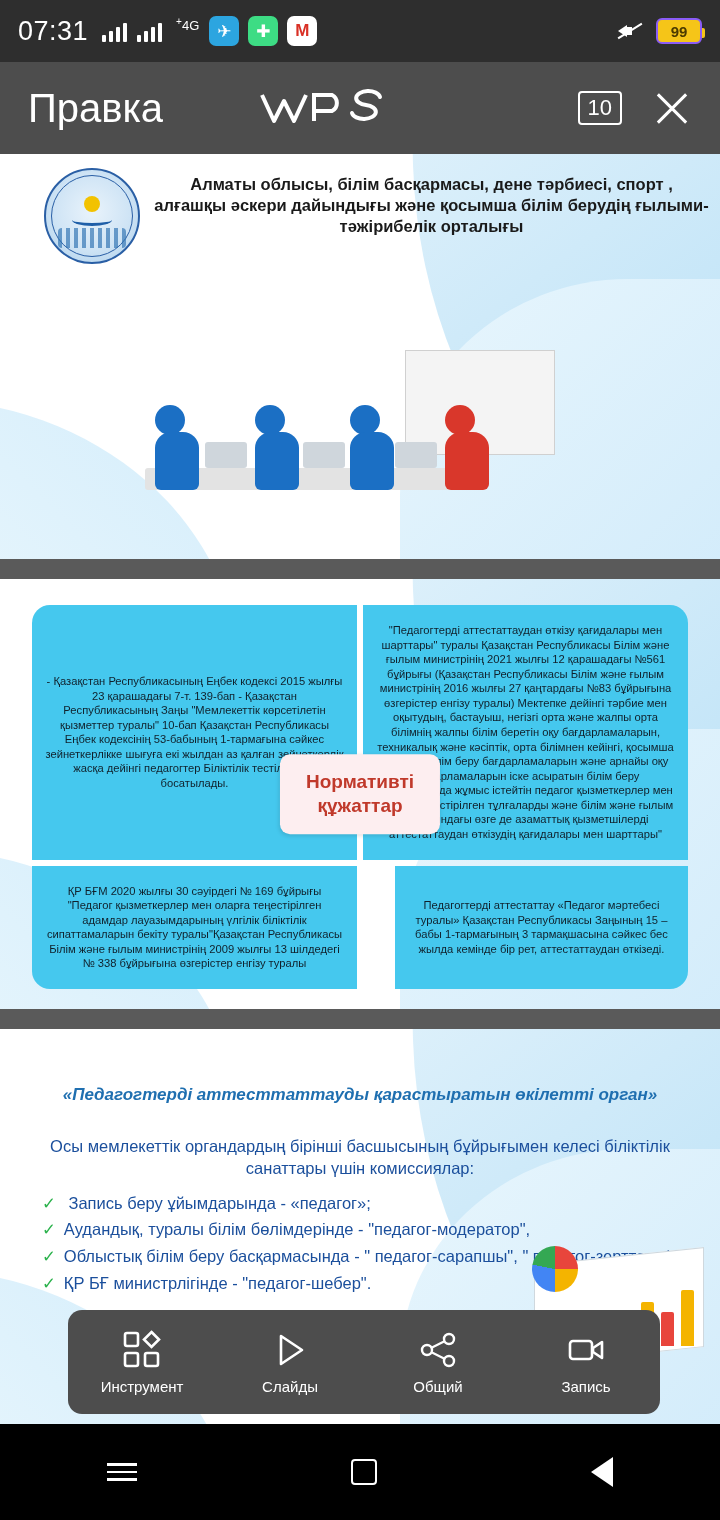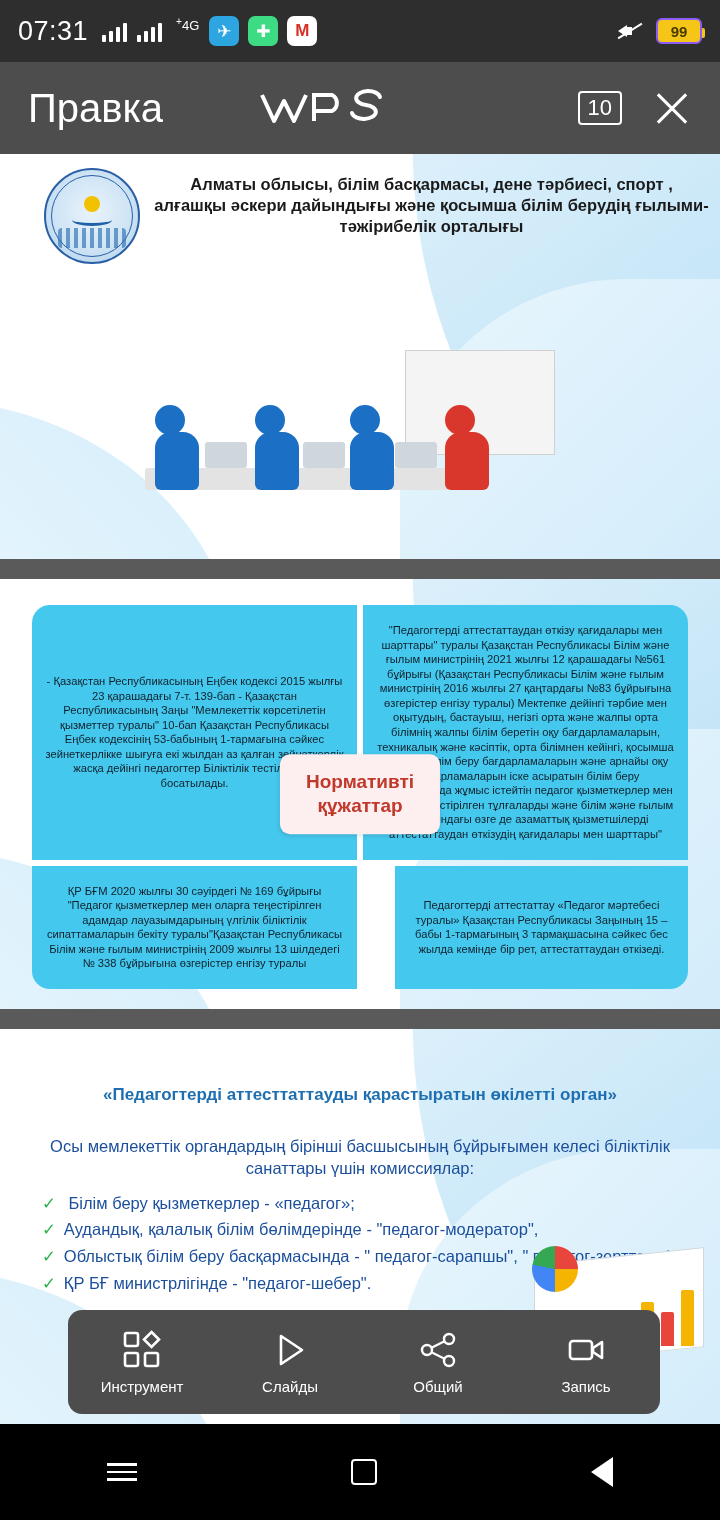--- a/index.html
+++ b/index.html
@@ -99,21 +99,21 @@
   .card.tr{border-radius: 0 18px 0 0;}
   .card.bl{border-radius: 0 0 0 18px;}
   .card.br{border-radius: 0 0 18px 0; margin-left: 32px;}
   .center-pill { position:absolute; left: 50%; top: 50%; transform: translate(-50%,-50%);
       background:#fdeef0; color:#c0392b; font-weight:bold; font-size: 19px; text-align:center;
       padding: 16px 26px; border-radius: 10px; line-height:1.25; box-shadow: 0 1px 4px rgba(0,0,0,.12); }
 
   
   .s3 { height: 400px; }
   .s3 .inner { position:relative; padding: 56px 34px 0; }
-  .s3 .t { text-align:center; font-size: 17px; font-weight: bold; color:#1f6fb0; }
+  .s3 .t { text-align:center; font-size: 17px; font-weight: bold; color:#1f6fb0;font-style:italic; }
   .s3 .lead { margin-top: 30px; text-align:center; font-size: 16.5px; color:#1b4f9c; line-height:1.35; }
   .s3 ul { margin: 12px 0 0 8px; list-style:none; }
   .s3 li { font-size: 16.5px; color:#1b4f9c; line-height:1.45; margin-bottom: 3px; }
   .s3 li:before { content:"\2713"; color:#2bb24c; margin-right: 8px; }
   .s3 .chart-art { position:absolute; right: 16px; bottom: -60px; width: 180px; height: 120px; }
   .ch-paper{position:absolute;right:0;bottom:0;width:170px;height:100px;background:#fff;border:1px solid #cfd8de;transform:skewY(-6deg);}
   .ch-pie{position:absolute;left:8px;top:10px;width:46px;height:46px;border-radius:50%;
     background:conic-gradient(#e8453c 0 25%,#f4b400 25% 50%,#4285f4 50% 78%,#34a853 78% 100%);}
   .ch-bars{position:absolute;right:10px;bottom:10px;display:flex;align-items:flex-end;gap:7px;height:60px;}
   .ch-bars i{display:block;width:13px;border-radius:2px 2px 0 0;}
@@ -258,22 +258,22 @@
     <div class="slide s3">
       <div class="slide-bg">
         <div class="wave1"></div>
           <div class="wave2"></div>
           <div class="wave3"></div>
       </div>
       <div class="inner">
         <div class="t">«Педагогтерді  аттесттаттауды қарастыратын өкілетті орган»</div>
         <div class="lead">Осы мемлекеттік органдардың бірінші басшысының бұйрығымен келесі біліктілік санаттары үшін комиссиялар:</div>
         <ul>
-          <li> Білім беру қызметкерлер - «педагог»;</li>
-          <li>Аудандық, қалалық білім бөлімдерінде - "педагог-модератор",</li>
+          <li> Запись беру ұйымдарында - «педагог»;</li>
+          <li>Аудандық, туралы білім бөлімдерінде - "педагог-модератор",</li>
           <li>Облыстық білім беру басқармасында  - " педагог-сарапшы", " педагог-зерттеуші».</li>
           <li>ҚР БҒ министрлігінде   - "педагог-шебер".</li>
         </ul>
         <div class="chart-art">
           <div class="ch-paper"></div>
           <div class="ch-pie"></div>
           <div class="ch-bars">
               <i></i>
               <i></i>
               <i></i>

